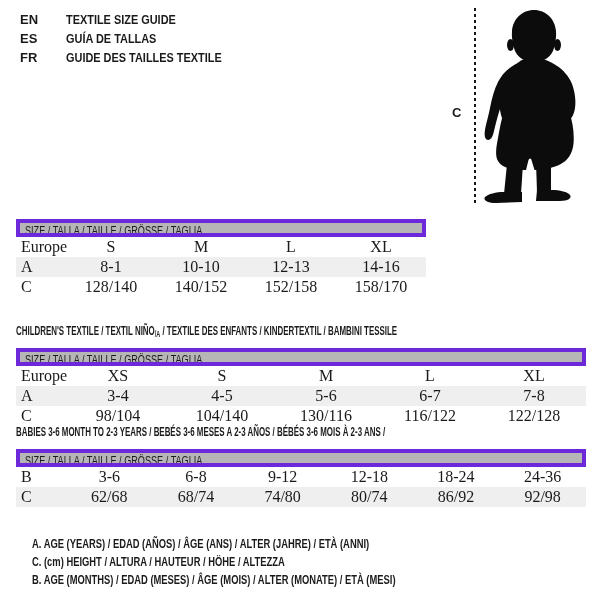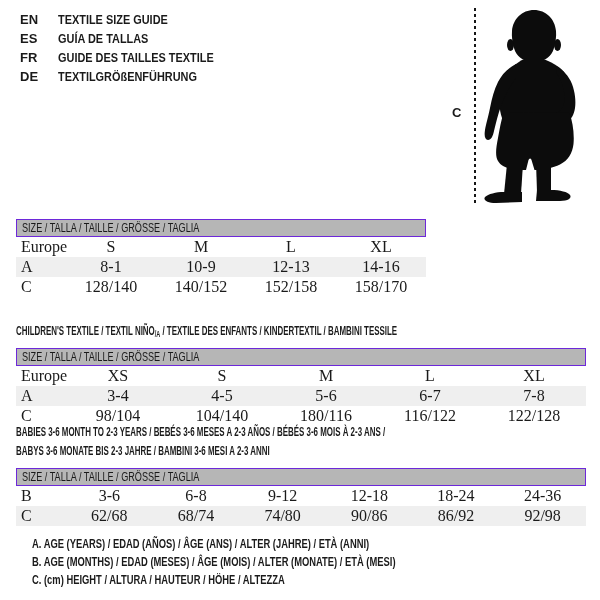--- a/index.html
+++ b/index.html
@@ -6,35 +6,35 @@
   body{
     width:600px;height:600px;background:#ffffff;
     font-family:"Liberation Sans", sans-serif;color:#1a1a1a;
     position:relative;overflow:hidden;
   }
   .abs{position:absolute;}
   .cond{display:inline-block;transform-origin:0 50%;white-space:nowrap;}
 
   
   #lang-list{left:20px;top:10px;}
-  .lang-row{display:flex;line-height:19px;font-weight:bold;font-size:13px;}
+  .lang-row{display:flex;line-height:19px;font-weight:bold;font-size:13px;gap:8px;}
   .lang-code{width:38px;flex:0 0 38px;}
 
   
   #measure-line{left:474px;top:8px;width:2px;height:197px;
     background:repeating-linear-gradient(#161616 0 3px, transparent 3px 6px);}
   #c-marker{left:452px;top:105px;font-size:13px;font-weight:bold;}
   #baby-figure{left:482px;top:6px;width:105px;height:200px;}
 
   
   .tsec{position:absolute;left:16px;}
   .tbl-title{margin:0;font-weight:bold;font-size:13px;line-height:17px;}
   .mb4{margin-bottom:4px;} .mb7{margin-bottom:7px;}
   .sub{font-size:9px;position:relative;top:2px;}
-  .size-bar{background:#b6b6b6;border:1px solid #6d28d9;box-sizing:border-box;
+  .size-bar{background:#b6b6b6;border:4px solid #6d28d9;box-sizing:border-box;
     height:18px;line-height:16px;padding-left:5px;font-size:12px;overflow:hidden;}
   table{border-collapse:collapse;table-layout:fixed;}
   td{height:20px;font-size:16px;text-align:center;padding:0;vertical-align:middle;font-family:Liberation Serif, serif;}
   td.rl{text-align:left;padding-left:5px;}
   tr.striped{background:#efefef;}
   #t1{width:410px;} #t2,#t3{width:570px;}
 
   
   #legend{left:32px;top:535px;font-size:12.5px;font-weight:bold;line-height:18px;}
 </style>
@@ -47,24 +47,20 @@
     <span class="cond" style="transform:scaleX(0.84)">TEXTILE SIZE GUIDE</span>
   </div>
   <div class="lang-row">
     <span class="lang-code">ES</span>
     <span class="cond" style="transform:scaleX(0.84)">GUÍA DE TALLAS</span>
   </div>
   <div class="lang-row">
     <span class="lang-code">FR</span>
     <span class="cond" style="transform:scaleX(0.84)">GUIDE DES TAILLES TEXTILE</span>
   </div>
-  <div class="lang-row">
-    <span class="lang-code">DE</span>
-    <span class="cond" style="transform:scaleX(0.84)">TEXTILGRÖßENFÜHRUNG</span>
-  </div>
 </div>
 
 <div id="measure-line" class="abs"></div>
 <div id="c-marker" class="abs">C</div>
 <svg id="baby-figure" class="abs" viewBox="0 0 105 200" aria-hidden="true">
   <g fill="#0c0c0c">
 
     <path d="M52 4 C40 4 31 13 30 25 C29.5 31 30.5 36 31.5 40 C33 48 38 53 45 55 L59 55 C66 53 71 48 72.5 40 C73.5 36 74.5 31 74 25 C73 13 64 4 52 4 Z"></path>
     <ellipse cx="28.5" cy="39" rx="3.5" ry="6"></ellipse>
     <ellipse cx="75.5" cy="39" rx="3.5" ry="6"></ellipse>
@@ -99,21 +95,21 @@
       <tr>
         <td class="rl">Europe</td>
         <td>S</td>
         <td>M</td>
         <td>L</td>
         <td>XL</td>
       </tr>
       <tr class="striped">
         <td class="rl">A</td>
         <td>8-1</td>
-        <td>10-9</td>
+        <td>10-10</td>
         <td>12-13</td>
         <td>14-16</td>
       </tr>
       <tr>
         <td class="rl">C</td>
         <td>128/140</td>
         <td>140/152</td>
         <td>152/158</td>
         <td>158/170</td>
       </tr>
@@ -147,32 +143,31 @@
         <td>3-4</td>
         <td>4-5</td>
         <td>5-6</td>
         <td>6-7</td>
         <td>7-8</td>
       </tr>
       <tr>
         <td class="rl">C</td>
         <td>98/104</td>
         <td>104/140</td>
-        <td>180/116</td>
+        <td>130/116</td>
         <td>116/122</td>
         <td>122/128</td>
       </tr>
     </tbody>
   </table>
 </div>
 
 <div class="tsec" style="top:423px;width:570px;">
   <h3 class="tbl-title mb7">
     <span style="display:block;text-decoration:underline;"><span class="cond" style="transform:scaleX(0.61)"><span>BABIES 3-6 MONTH TO 2-3 YEARS / BEBÉS 3-6 MESES A 2-3 AÑOS / BÉBÉS 3-6 MOIS À 2-3 ANS /</span><span class="sub"></span><span></span></span></span>
-    <span style="display:block;"><span class="cond" style="transform:scaleX(0.61)"><span>BABYS 3-6 MONATE BIS 2-3 JAHRE / BAMBINI 3-6 MESI A 2-3 ANNI</span><span class="sub"></span><span></span></span></span>
   </h3>
   <div class="size-bar"><span class="cond" style="transform:scaleX(0.76)">SIZE / TALLA / TAILLE / GRÖSSE / TAGLIA</span></div>
   <table id="t3">
     <colgroup>
         <col style="width:50px">
         <col>
         <col>
         <col>
         <col>
         <col>
@@ -186,25 +181,25 @@
         <td>9-12</td>
         <td>12-18</td>
         <td>18-24</td>
         <td>24-36</td>
       </tr>
       <tr class="striped">
         <td class="rl">C</td>
         <td>62/68</td>
         <td>68/74</td>
         <td>74/80</td>
-        <td>90/86</td>
+        <td>80/74</td>
         <td>86/92</td>
         <td>92/98</td>
       </tr>
     </tbody>
   </table>
 </div>
 
 <div id="legend" class="abs">
   <div><span class="cond" style="transform:scaleX(0.75)">A. AGE (YEARS) / EDAD (AÑOS) / ÂGE (ANS) / ALTER (JAHRE) / ETÀ (ANNI)</span></div>
+  <div><span class="cond" style="transform:scaleX(0.75)">C. (cm) HEIGHT / ALTURA / HAUTEUR / HÖHE / ALTEZZA</span></div>
   <div><span class="cond" style="transform:scaleX(0.75)">B. AGE (MONTHS) / EDAD (MESES) / ÂGE (MOIS) / ALTER (MONATE) / ETÀ (MESI)</span></div>
-  <div><span class="cond" style="transform:scaleX(0.75)">C. (cm) HEIGHT / ALTURA / HAUTEUR / HÖHE / ALTEZZA</span></div>
 </div>
 
 </body></html>

